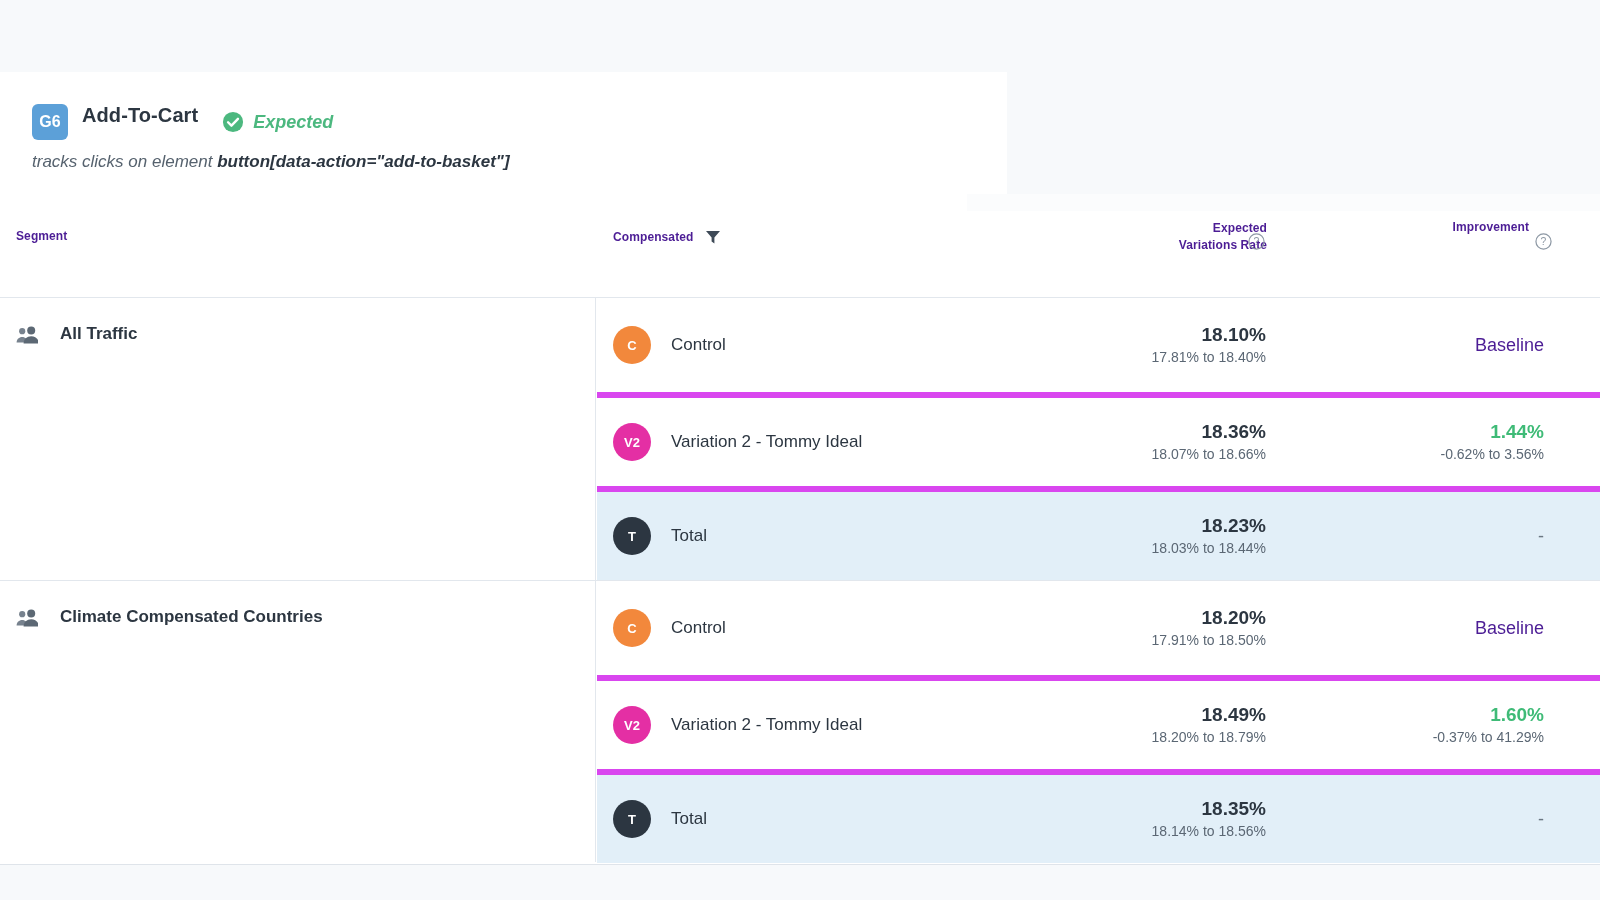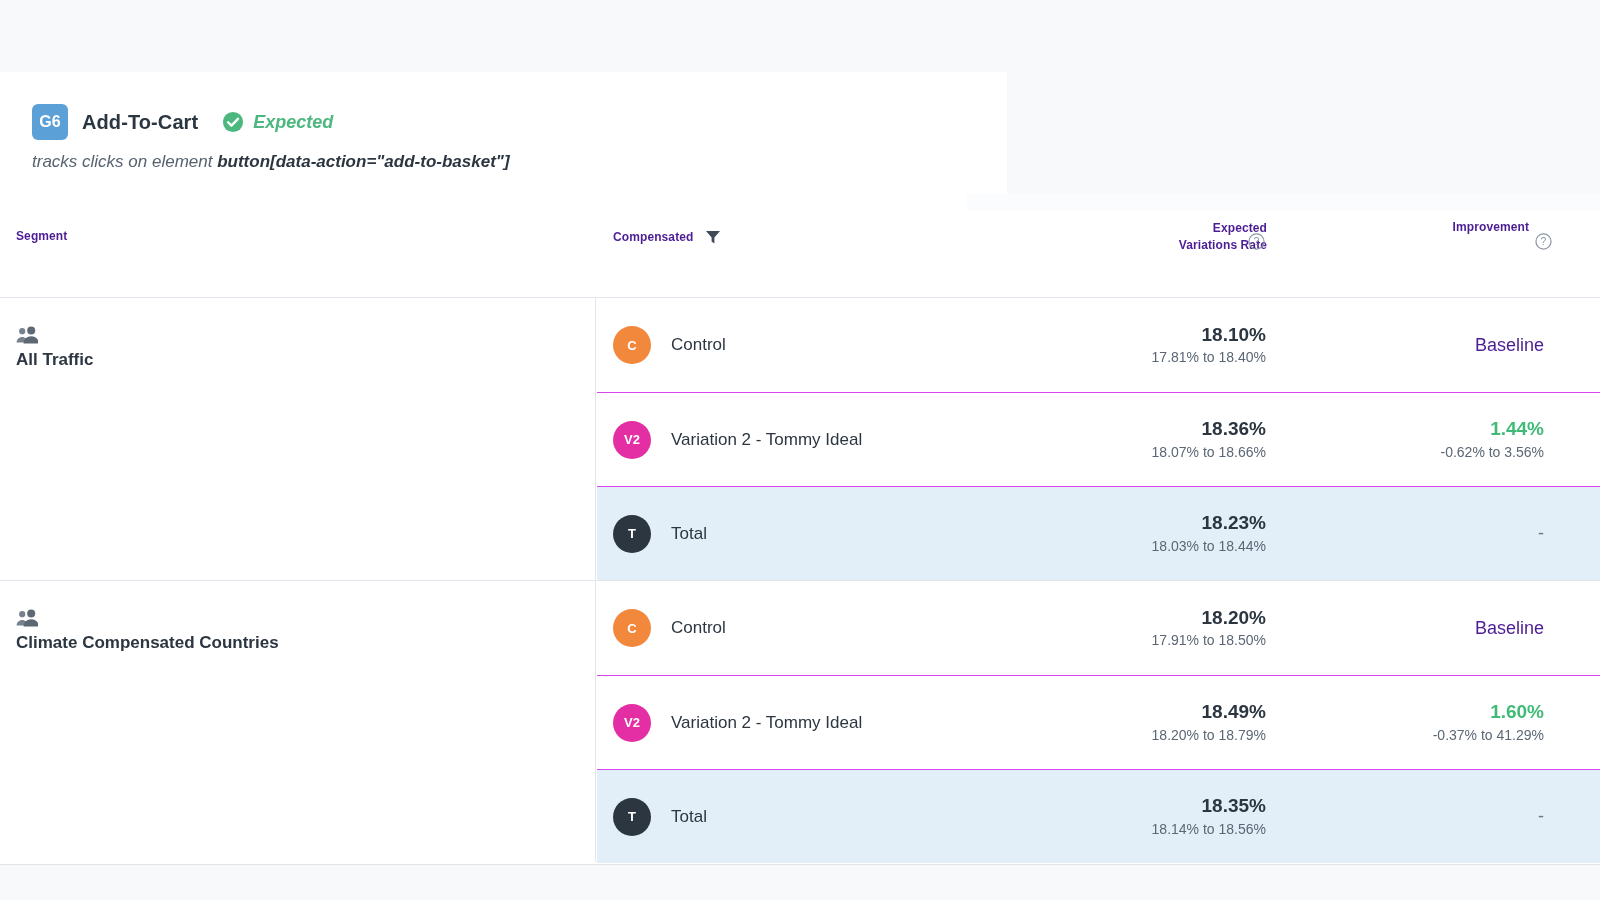--- a/index.html
+++ b/index.html
@@ -60,21 +60,20 @@
     height: 86px;
     background: #ffffff;
   }
 
   
   .goal-row {
     position: absolute;
     left: 32px;
     top: 32px;
     display: flex;
-    align-items: center;
     gap: 14px;
   }
   .goal-badge {
     width: 36px;
     height: 36px;
     border-radius: 6px;
     background: #5ca0d8;
     color: #ffffff;
     font-size: 16px;
     font-weight: bold;
@@ -168,44 +167,43 @@
   .seg-group { position: relative; width: 1600px; }
   .seg-group + .seg-group { border-top: 1px solid #e2e7ed; }
 
   .seg-cell {
     position: absolute;
     left: 0; top: 0;
     width: 596px;
     padding: 26px 16px 0 16px;
     display: flex;
     align-items: center;
-    gap: 6px;
+    gap: 22px;
     height: 100%;
     border-right: 1px solid #e2e7ed;
     align-items: flex-start;
-    flex-direction: column;
   }
   .seg-icon { width: 22px; height: 18px; display: block; margin-top: 2px; }
   .seg-label {
     font-size: 17px;
     font-weight: bold;
     color: #2c3641;
     white-space: nowrap;
   }
 
   .rows { margin-left: 597px; width: 1003px; }
 
   .vrow {
     position: relative;
     height: 94px;
     display: flex;
     align-items: center;
     background: #ffffff;
   }
-  .vrow + .vrow { border-top: 1px solid #d946ef; }
+  .vrow + .vrow { border-top: 6px solid #d946ef; }
   .vrow.total { background: #e2eff8; }
 
   .var-cell {
     width: 370px;
     display: flex;
     align-items: center;
     gap: 20px;
     padding-left: 16px;
   }
   .avatar {

